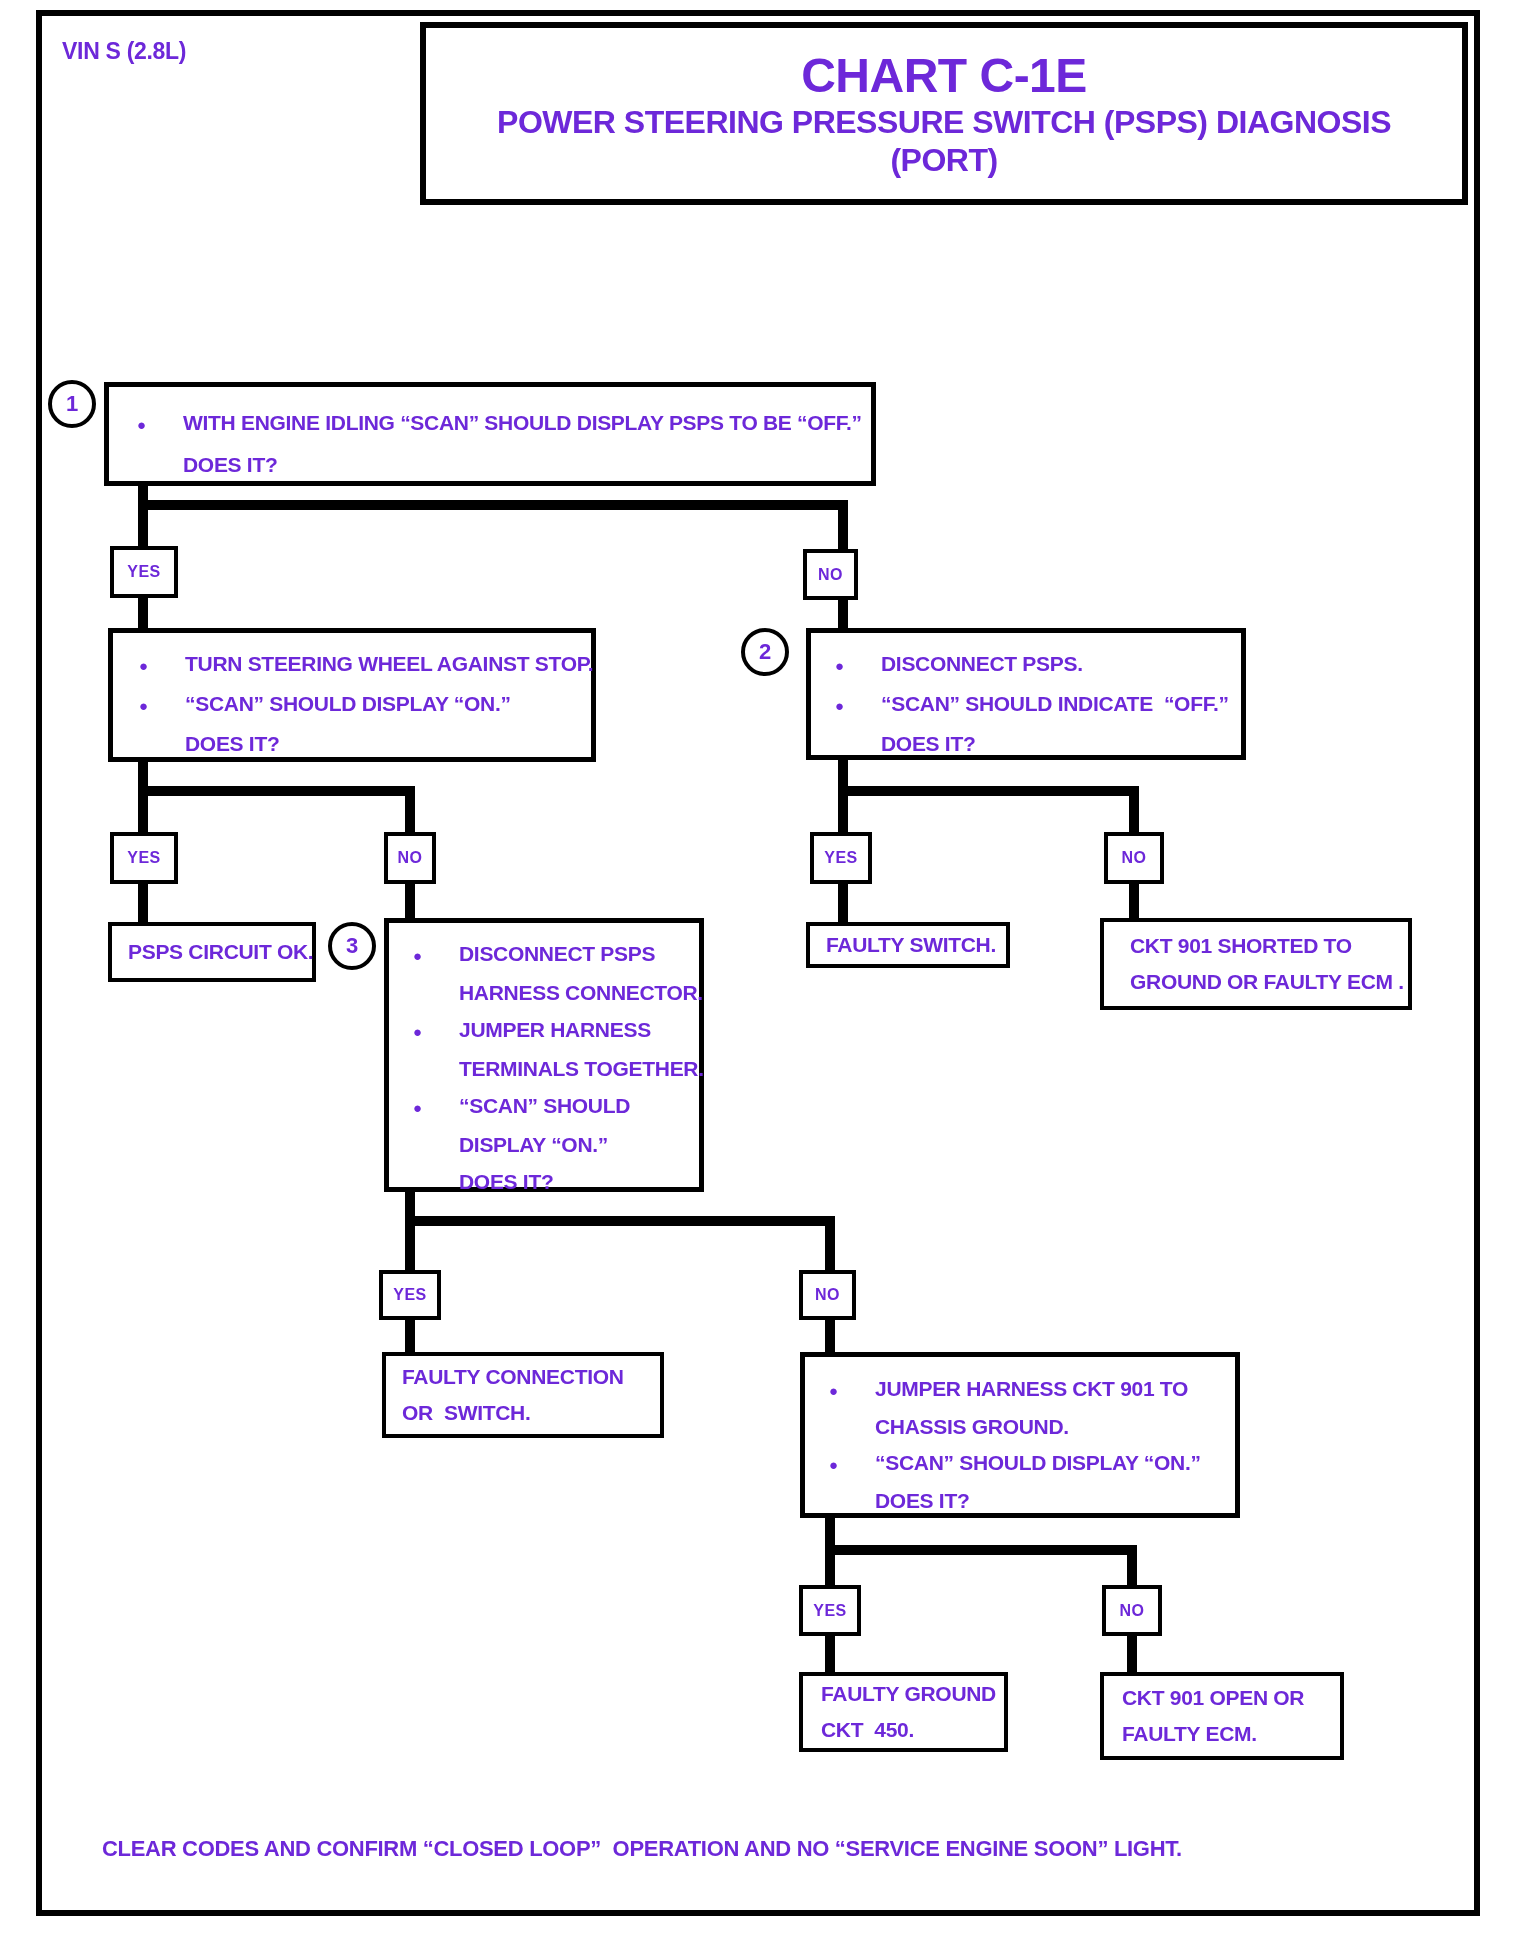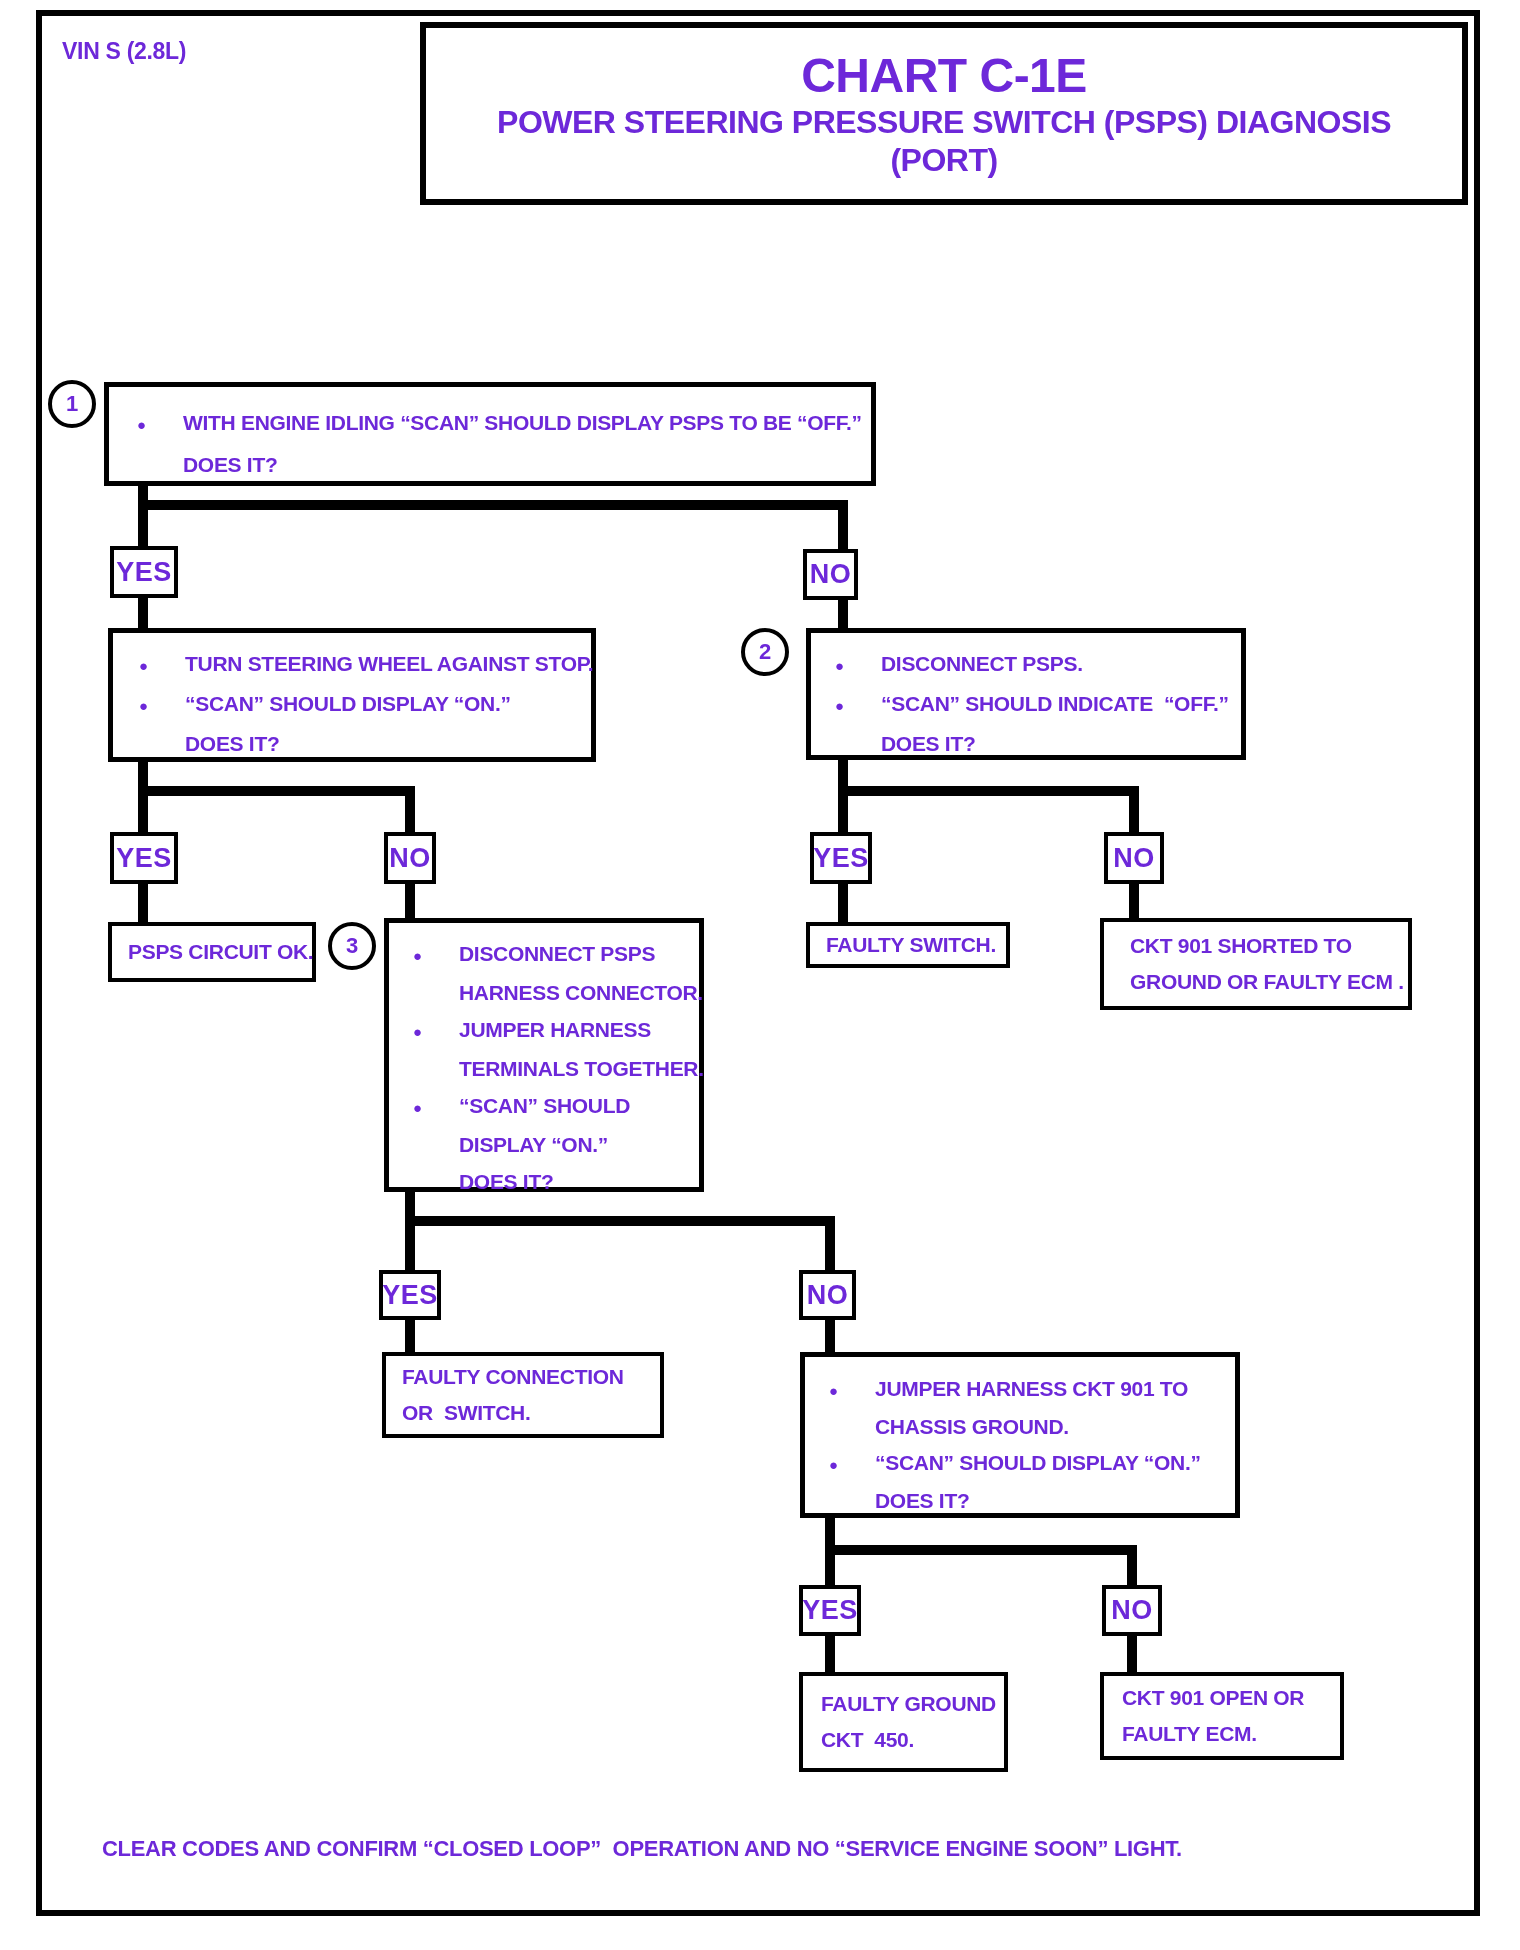--- a/index.html
+++ b/index.html
@@ -28,21 +28,21 @@
     font-size:21px;
   }
   .rbox { border-width:4px; display:flex; flex-direction:column; justify-content:center; }
   .row { display:flex; align-items:baseline; }
   .cell { flex:0 0 46px; padding-left:4px; }
   .dotg { font-size:15px; }
   .txt { white-space:pre; letter-spacing:-0.3px; }
   .tag {
     position:absolute; border:4px solid #000; box-sizing:border-box; background:#fff;
     display:flex; align-items:center; justify-content:center;
-    font-size:27px; letter-spacing:0.5px;
+    font-size:16px; letter-spacing:0.5px;
   }
   .circ {
     position:absolute; width:48px; height:48px; border:4px solid #000; border-radius:50%;
     box-sizing:border-box; background:#fff; display:flex; align-items:center; justify-content:center;
     font-size:22px;
   }
   .v { position:absolute; width:10px; background:#000; }
   .h { position:absolute; height:10px; background:#000; }
   .footer {
     position:absolute; left:102px; top:1836px; font-size:22px; letter-spacing:-0.3px; white-space:pre;
@@ -234,21 +234,21 @@
     </div>
   </div>
 
   <div class="tag" style="left:799px; top:1585px; width:62px; height:51px;">
     <span>YES</span>
   </div>
   <div class="tag" style="left:1102px; top:1585px; width:60px; height:51px;">
     <span>NO</span>
   </div>
 
-  <div class="rbox" style="left:799px; top:1672px; width:209px; height:100px; padding-left:18px; line-height:36px;">
+  <div class="rbox" style="left:799px; top:1672px; width:209px; height:80px; padding-left:18px; line-height:36px;">
     <span class="txt">FAULTY GROUND</span>
     <span class="txt">CKT  450.</span>
   </div>
 
   <div class="rbox" style="left:1100px; top:1672px; width:244px; height:88px; padding-left:18px; line-height:36px;">
     <span class="txt">CKT 901 OPEN OR</span>
     <span class="txt">FAULTY ECM.</span>
   </div>
 
   <div class="footer">CLEAR CODES AND CONFIRM “CLOSED LOOP”  OPERATION AND NO “SERVICE ENGINE SOON” LIGHT.</div>

